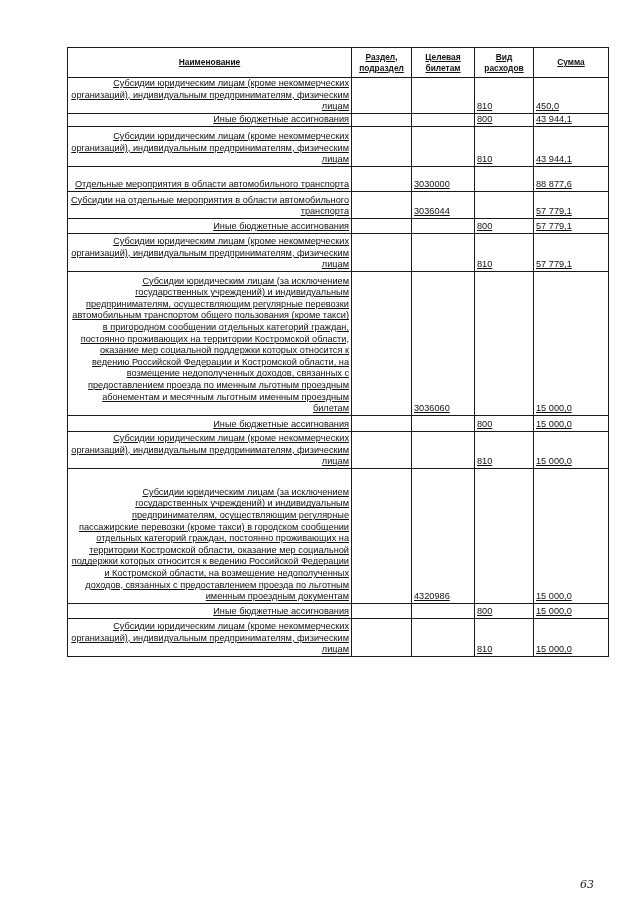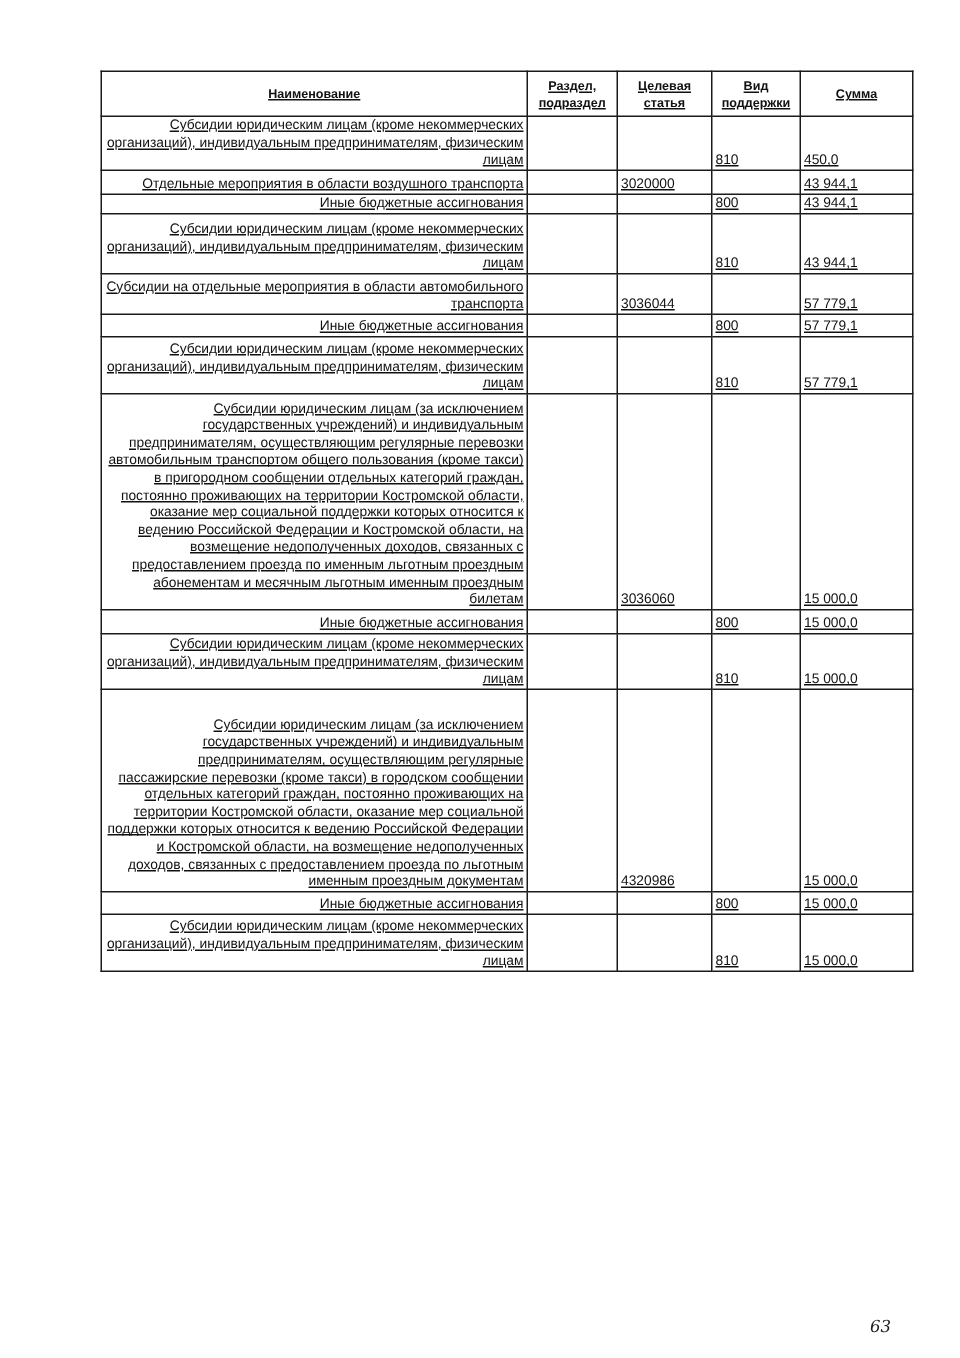--- a/index.html
+++ b/index.html
@@ -34,53 +34,53 @@
     <col style="width:284px">
     <col style="width:60px">
     <col style="width:63px">
     <col style="width:59px">
     <col style="width:75px">
   </colgroup>
   <thead>
     <tr>
       <th>Наименование</th>
       <th>Раздел, подраздел</th>
-      <th>Целевая статья</th>
-      <th>Вид поддержки</th>
+      <th>Целевая билетам</th>
+      <th>Вид расходов</th>
       <th class="c-sum">Сумма</th>
     </tr>
   </thead>
   <tbody id="tbody">
       <tr style="height: 35px;">
         <td class="name">Субсидии юридическим лицам (кроме некоммерческих организаций), индивидуальным предпринимателям, физическим лицам</td>
         <td class="code"></td>
         <td class="code"></td>
         <td class="code">810</td>
         <td class="sum">450,0</td>
-      </tr>
-      <tr style="height: 16px;">
-        <td class="name">Отдельные мероприятия в области воздушного транспорта</td>
-        <td class="code"></td>
-        <td class="code">3020000</td>
-        <td class="code"></td>
-        <td class="sum">43 944,1</td>
       </tr>
       <tr style="height: 13px;">
         <td class="name">Иные бюджетные ассигнования</td>
         <td class="code"></td>
         <td class="code"></td>
         <td class="code">800</td>
         <td class="sum">43 944,1</td>
       </tr>
       <tr style="height: 40px;">
         <td class="name">Субсидии юридическим лицам (кроме некоммерческих организаций), индивидуальным предпринимателям, физическим лицам</td>
         <td class="code"></td>
         <td class="code"></td>
         <td class="code">810</td>
         <td class="sum">43 944,1</td>
+      </tr>
+      <tr style="height: 25px;">
+        <td class="name">Отдельные мероприятия в области автомобильного транспорта</td>
+        <td class="code"></td>
+        <td class="code">3030000</td>
+        <td class="code"></td>
+        <td class="sum">88 877,6</td>
       </tr>
       <tr style="height: 27px; margin-left: 30px;">
         <td class="name">Субсидии на отдельные мероприятия в области автомобильного транспорта</td>
         <td class="code"></td>
         <td class="code">3036044</td>
         <td class="code"></td>
         <td class="sum">57 779,1</td>
       </tr>
       <tr style="height: 15px;">
         <td class="name">Иные бюджетные ассигнования</td>

